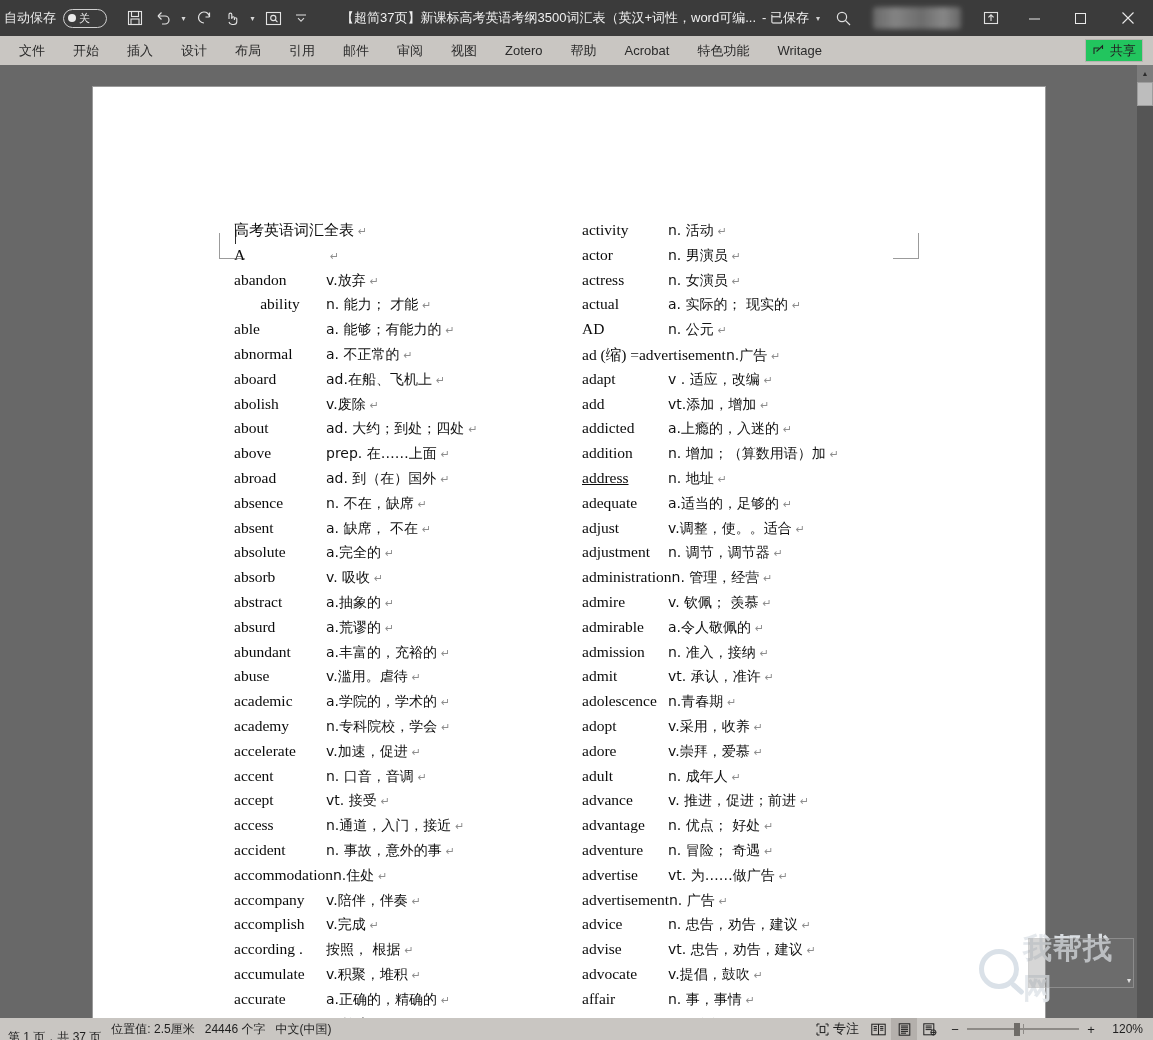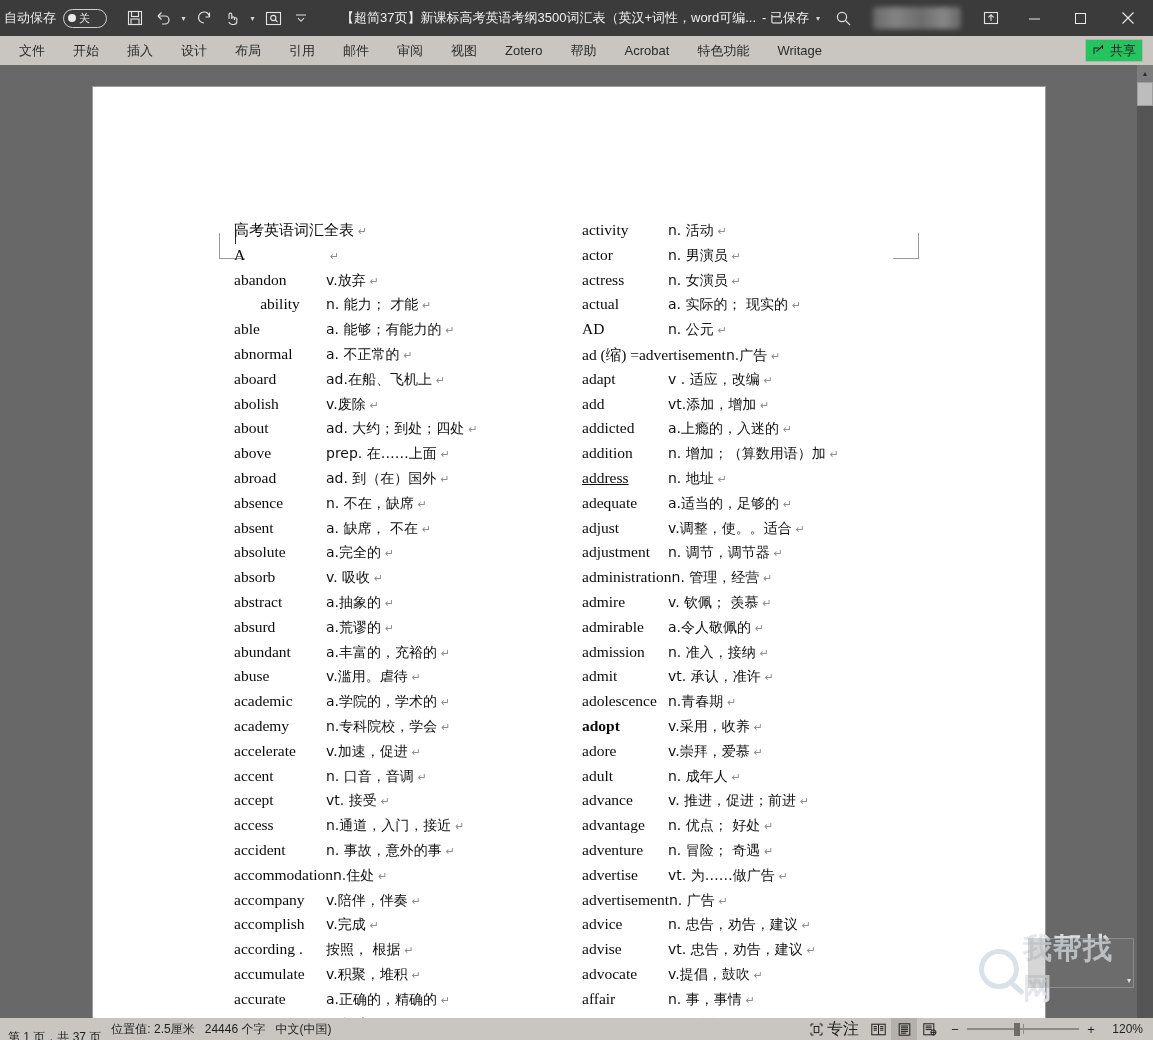--- a/index.html
+++ b/index.html
@@ -172,21 +172,21 @@
     font-size: 12px; color: #1f1f1f;
   }
   .st { margin-left: 10px; white-space: nowrap; }
   .st.first { margin-left: 8px; margin-top: 17px; }
   .sright { position: absolute; right: 0; top: 0; height: 22px; display: flex; align-items: center; }
   .sicon {
     width: 26px; height: 22px; display: flex; align-items: center; justify-content: center;
     color: #1f1f1f;
   }
   .sicon.active { background: #b4b0ac; }
-  .focusbtn { display: flex; align-items: center; gap: 4px; padding: 0 6px; height: 22px; font-size: 16px; }
+  .focusbtn { display: flex; align-items: center; gap: 4px; padding: 0 6px; height: 22px; font-size: 13px; }
   .zoomwrap { display: flex; align-items: center; gap: 6px; margin: 0 6px; }
   .zoomtrack { position: relative; width: 112px; height: 12px; display: flex; align-items: center; }
   .zoomtrack .bar { width: 100%; height: 2px; background: #8e8b87; }
   .zoomtrack .mid { position: absolute; left: 50%; top: 1px; width: 1px; height: 10px; background: #8e8b87; }
   .zoomtrack .knob { position: absolute; left: 47px; top: 0px; width: 6px; height: 13px; background: #6f6c68; }
   .zoompct { width: 40px; text-align: right; margin-right: 10px; font-size: 12px; }
   .minus, .plus { font-size: 13px; width: 12px; text-align: center; }
 
   svg { display: block; }
 </style>
@@ -579,21 +579,21 @@
               <span class="w" style="min-width: 86px;">admit</span>
               <span class="d">vt. 承认，准许</span>
               <span class="pil">↵</span>
             </div>
             <div class="line">
               <span class="w" style="min-width: 86px;">adolescence</span>
               <span class="d">n.青春期</span>
               <span class="pil">↵</span>
             </div>
             <div class="line">
-              <span class="w" style="min-width: 86px; font-weight: bold;">adopt</span>
+              <span class="w" style="min-width: 86px;">adopt</span>
               <span class="d">v.采用，收养</span>
               <span class="pil">↵</span>
             </div>
             <div class="line">
               <span class="w" style="min-width: 86px;">adore</span>
               <span class="d">v.崇拜，爱慕</span>
               <span class="pil">↵</span>
             </div>
             <div class="line">
               <span class="w" style="min-width: 86px;">adult</span>

